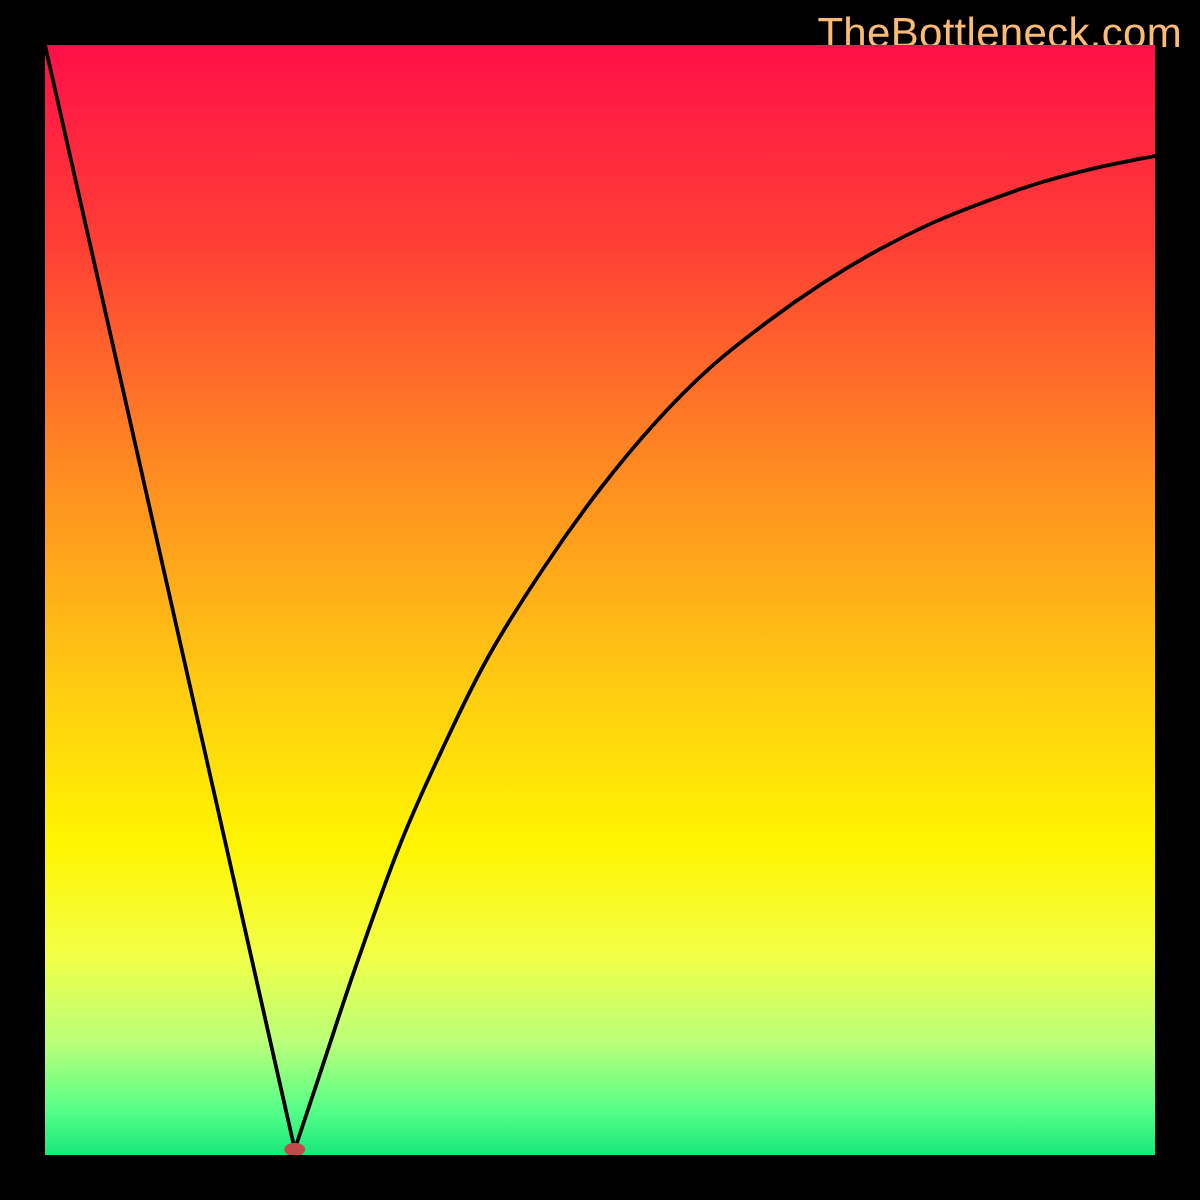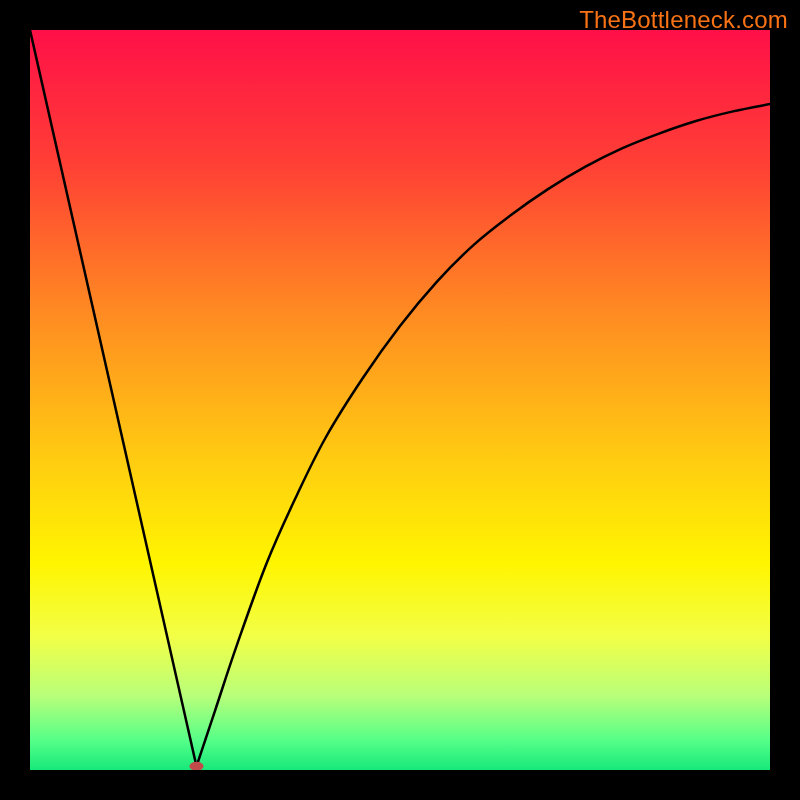--- a/index.html
+++ b/index.html
@@ -22,22 +22,22 @@
     left: 30px;   
     top: 30px;
     width: 740px;
     height: 740px;
     overflow: hidden;
   }
   .watermark {
     position: absolute;
     top: 6px;
     right: 12px;
-    color: #f97316;
-    font-size: 24px;
+    color: #fdba74;
+    font-size: 28px;
     letter-spacing: 0.2px;
     font-weight: 500;
   }
 </style>
 </head>
 <body>
 
 <div class="frame">
 
   <div class="watermark">TheBottleneck.com</div>

